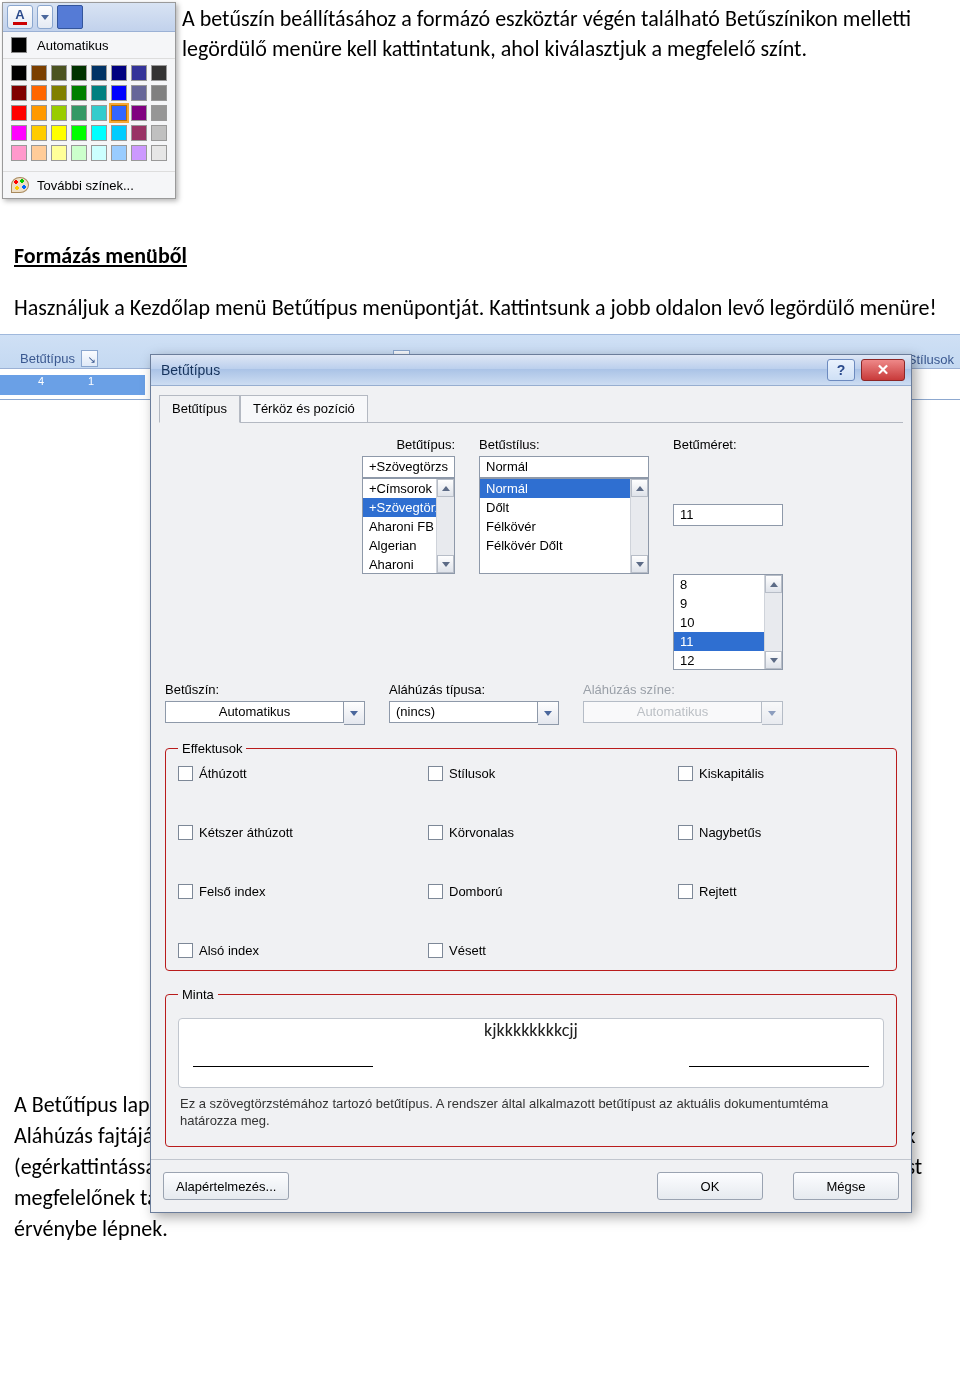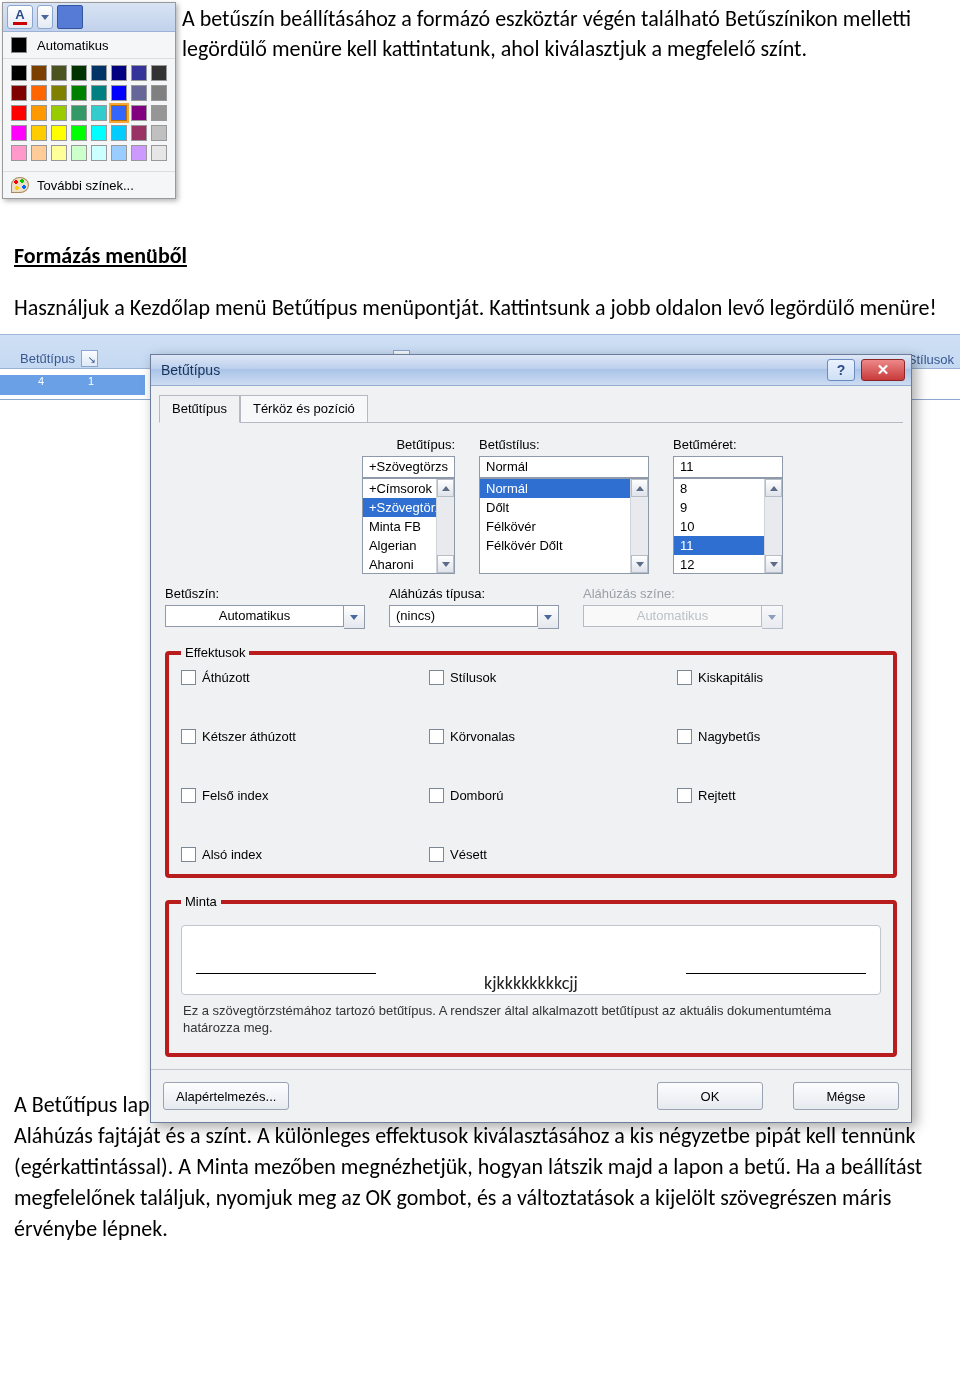--- a/index.html
+++ b/index.html
@@ -183,30 +183,30 @@
 
   .combo { display:flex; }
   .combo .textfield{ flex:1; }
   .combo .arrow{
     width:20px;height:22px;border:1px solid #8e99a9;border-left:none;
     background:linear-gradient(#fefefe,#e4e7ee);
     display:flex;align-items:center;justify-content:center;
   }
 
   fieldset{
-    border:4px solid #b91c1c; border-radius:4px; margin:16px 0 0 0; padding:10px 12px 12px 12px;
+    border:1px solid #b91c1c; border-radius:4px; margin:16px 0 0 0; padding:10px 12px 12px 12px;
   }
   legend{ font-size:13px; padding:0 4px;}
   .eff-grid{ display:grid; grid-template-columns: 1fr 1fr 1fr; row-gap:6px; column-gap:20px;gap:44px;}
   .chk{ display:flex; align-items:center; gap:6px;}
   .chkbox{ width:13px;height:13px;border:1px solid #7d8897;background:#fff;}
 
   .preview-box{
     margin-top:6px; border:1px solid #c1c6ce; border-radius:4px;
-    background:#fff; height:68px; display:flex; align-items:flex-end; justify-content:center;
+    background:#fff; height:68px; display:flex; align-items:flex-start; justify-content:center;
     position:relative;
   }
   .preview-line{ position:absolute; height:1px; background:#000; width:180px; bottom:20px;}
   .preview-line.l{ left:14px;} .preview-line.r{ right:14px;}
   .preview-text{ font-family: Calibri, Arial, sans-serif; font-size:18px; color:#222;}
   .desc{ font-size:13px; color:#333; margin:8px 2px 0 2px; line-height:1.3;}
   .dlg-buttons{
     border-top:1px solid #c1c6ce; padding:12px; display:flex; justify-content:space-between;
   }
   .btn {
@@ -348,21 +348,21 @@
 
     <div class="pane">
 
       <div class="row3">
         <div class="col" style="width:290px;align-items:flex-end;">
           <span class="lbl">Betűtípus:</span>
           <div class="textfield"><span>+Szövegtörzs</span></div>
           <div class="listbox" id="font-list">
             <div class="item">+Címsorok</div>
               <div class="item selected">+Szövegtörzs</div>
-              <div class="item">Minta FB</div>
+              <div class="item">Aharoni FB</div>
               <div class="item">Algerian</div>
               <div class="item">Aharoni</div>
               <div class="scrollbar">
               <div class="sb-btn">
                   <span class="sb-up"></span>
                 </div>
               <div class="sb-btn">
                   <span class="sb-dn"></span>
                 </div>
             </div>
@@ -379,21 +379,21 @@
               <div class="scrollbar">
               <div class="sb-btn">
                   <span class="sb-up"></span>
                 </div>
               <div class="sb-btn">
                   <span class="sb-dn"></span>
                 </div>
             </div>
           </div>
         </div>
-        <div class="col" style="width:110px;">
+        <div class="col" style="width:110px;gap:48px;">
           <span class="lbl">Betűméret:</span>
           <div class="textfield"><span>11</span></div>
           <div class="listbox" id="size-list">
             <div class="item">8</div>
               <div class="item">9</div>
               <div class="item">10</div>
               <div class="item selected">11</div>
               <div class="item">12</div>
               <div class="scrollbar">
               <div class="sb-btn">

